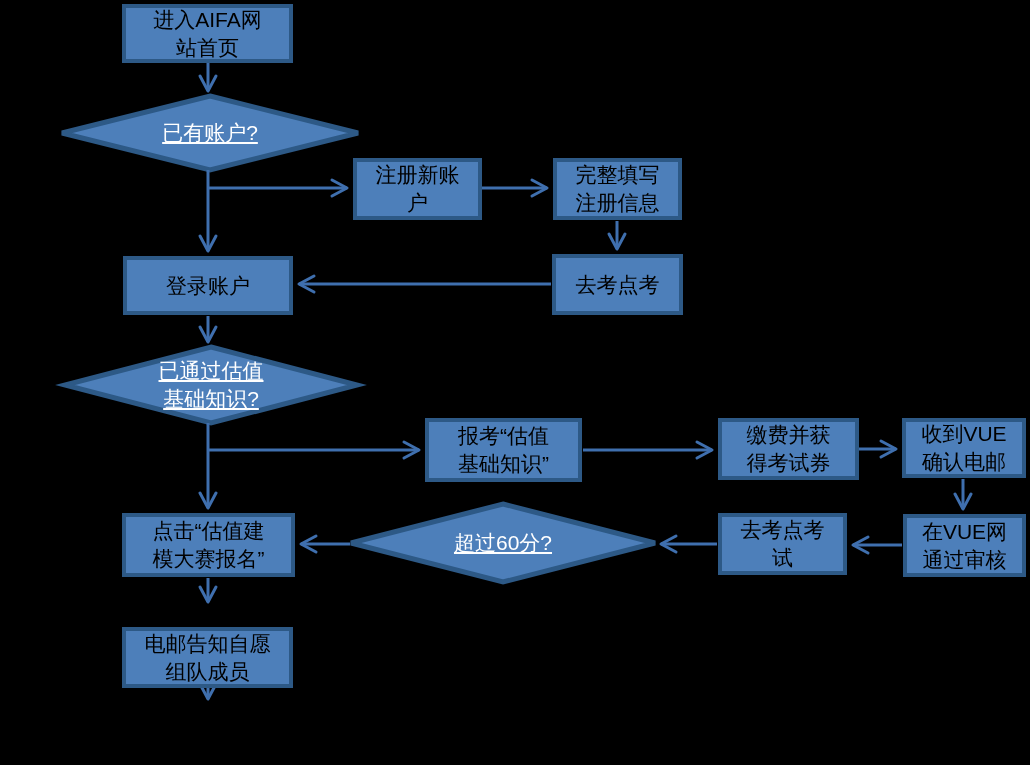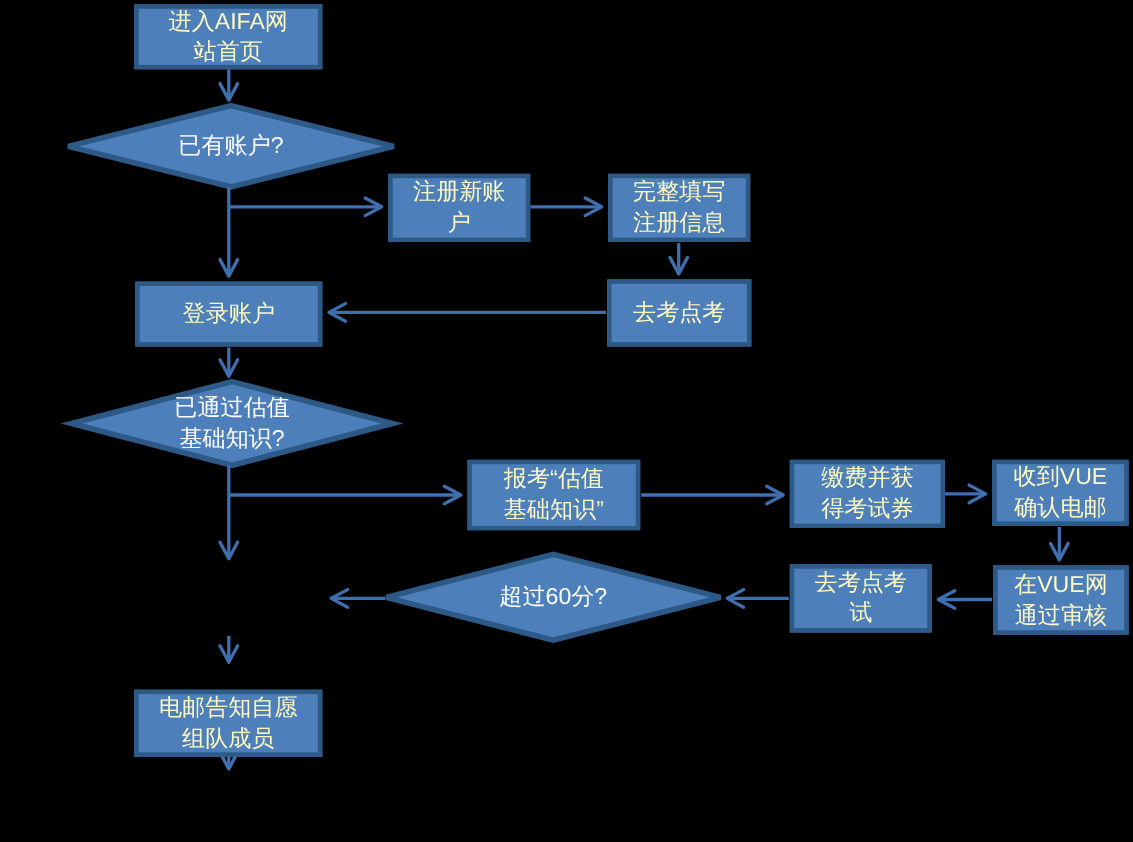--- a/index.html
+++ b/index.html
@@ -10,41 +10,42 @@
     background:#000000;
     font-family:"Liberation Sans","DejaVu Sans",sans-serif;
     overflow:hidden;
   }
   #connector-layer{position:absolute;left:0;top:0;}
   .node{
     position:absolute;
     box-sizing:border-box;
     background:#4d7fba;
     border:4px solid #2d5986;
-    color:#fef9c3;
+    color:#000000;
     display:flex;
     align-items:center;
     justify-content:center;
     text-align:center;
     white-space:pre-line;
     font-size:21px;
     line-height:28px;
   }
   .dlabel{
     position:absolute;
     box-sizing:border-box;
     color:#ffffff;
     display:flex;
     align-items:center;
     justify-content:center;
     text-align:center;
     white-space:pre-line;
     font-size:21px;
     line-height:28px;
     background:transparent;
+    text-decoration:underline;
   }
 </style>
 </head>
 <body>
 
 <div id="canvas">
 
   <svg id="connector-layer" width="1030" height="765" viewBox="0 0 1030 765">
     <defs>
       <marker id="arrow" markerWidth="22" markerHeight="22" refX="19" refY="11" orient="auto" markerUnits="userSpaceOnUse">
@@ -96,20 +97,22 @@
 
   <div class="node" style="left:902px;top:418px;width:124px;height:60px">收到VUE
 确认电邮</div>
 
   <div class="node" style="left:903px;top:514px;width:123px;height:63px">在VUE网
 通过审核</div>
 
   <div class="node" style="left:718px;top:513px;width:129px;height:62px">去考点考
 试</div>
 
+  <div class="node" style="left:122px;top:513px;width:173px;height:64px">点击“估值建
+模大赛报名”</div>
 
   <div class="node" style="left:122px;top:627px;width:171px;height:61px">电邮告知自愿
 组队成员</div>
 
 
   <div class="dlabel" style="left:62px;top:119px;width:296px;height:28px">已有账户?</div>
 
   <div class="dlabel" style="left:65px;top:357px;width:292px;height:56px">已通过估值
 基础知识?</div>
 

